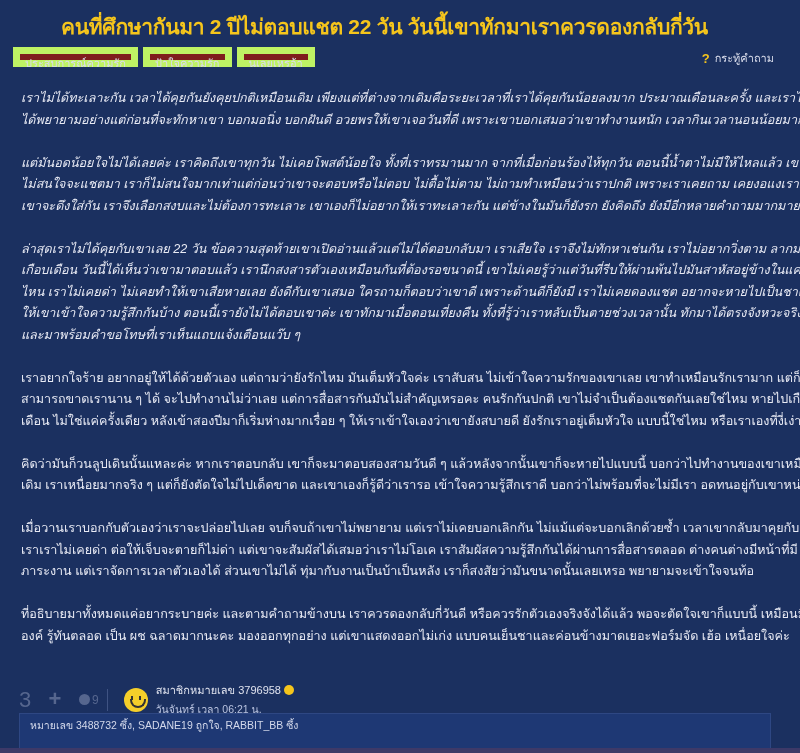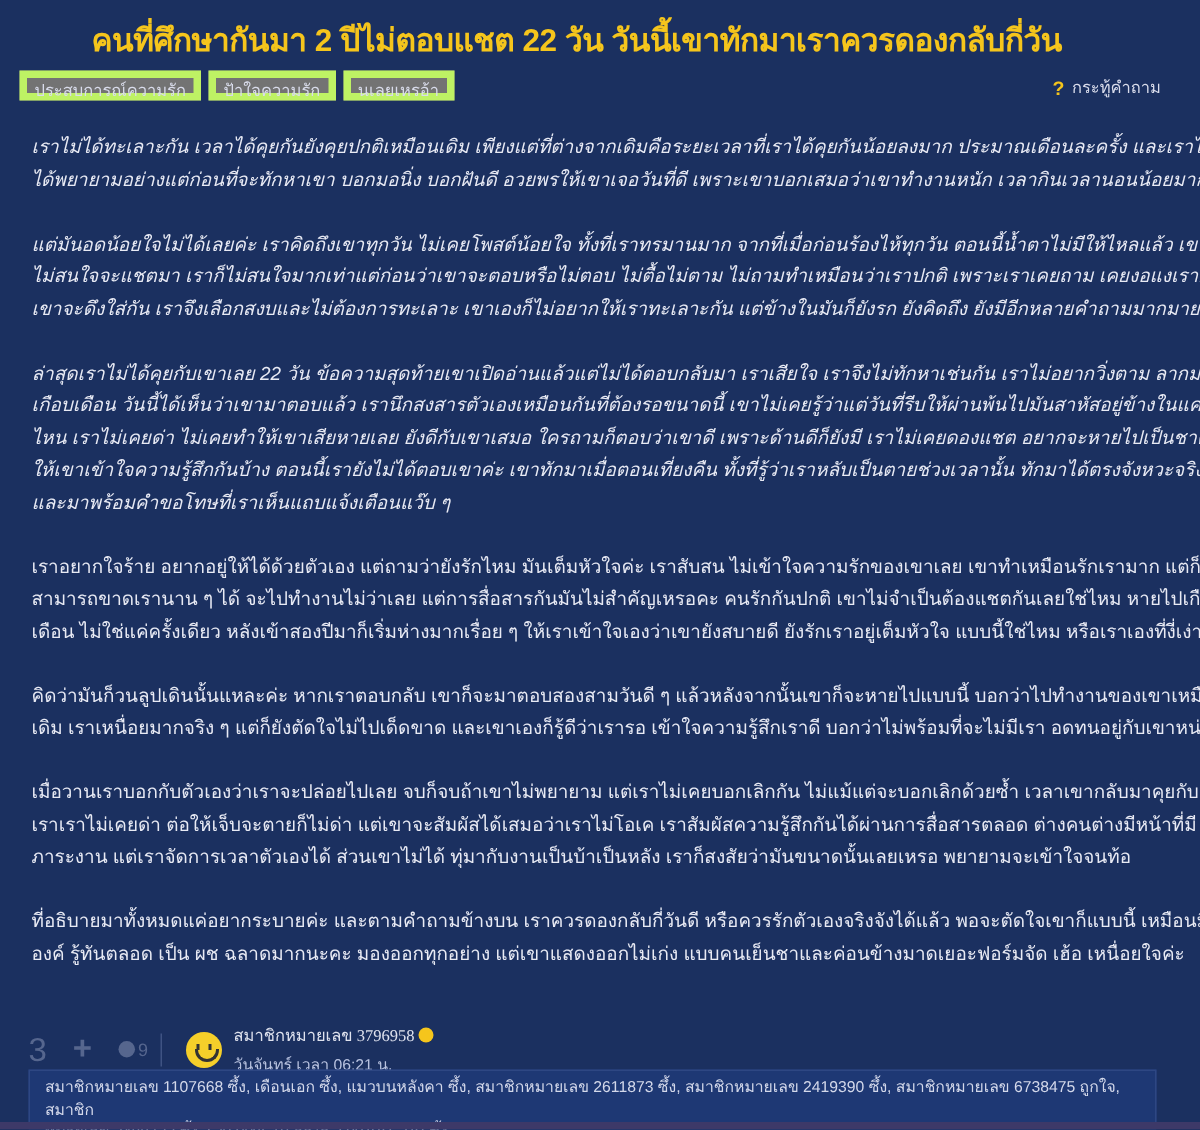--- a/index.html
+++ b/index.html
@@ -10,41 +10,41 @@
     color: #e4e6f0;
     position: relative;
   }
   .title {
     position: absolute; left: 13px; top: 10px;
     font-size: 21px; font-weight: bold; color: #f5c51c;
     white-space: nowrap; letter-spacing: -0.3px; margin-left: 48px;
   }
   .tags { position: absolute; left: 13px; top: 47px; display: flex; gap: 5px; }
   .tag {
-    border: 5px solid #bef264; color: #d9dceb; font-size: 11px;
-    padding: 3px 5px; height: 20px; line-height: 13px; background: #737373;
+    border: 7px solid #bef264; color: #d9dceb; font-size: 11px;
+    padding: 3px 5px; height: 20px; line-height: 13px; background: #7f1d1d;
     white-space: nowrap;
   }
   .owner { position: absolute; right: 26px; top: 49px; font-size: 11px; color: #d9dceb; display: flex; align-items: center; gap: 5px; }
   .owner .q { color: #f5c51c; font-weight: bold; font-size: 13px; }
   .body { position: absolute; left: 21px; top: 88px; width: 770px; }
   .para { font-size: 12.6px; line-height: 21.5px; color: #e8eaf4; margin-bottom: 21.5px; }
   .para.italic { font-style: italic; }
   .para .line { display: block; white-space: nowrap; }
   .footer { position: absolute; left: 19px; top: 681px; display: flex; align-items: center; }
   .vote-count { font-size: 22px; color: #56668e; width: 20px; }
   .plus { width: 24px; height: 24px; color: #56668e; font-size: 22px; font-weight: bold; text-align: center; line-height: 22px; margin-left: 4px; }
   .emo { display: flex; align-items: center; margin-left: 12px; color: #56668e; font-size: 12px; gap: 2px; }
   .emo .dot { width: 11px; height: 11px; border-radius: 50%; background: #56668e; }
   .sep { width: 1px; height: 22px; background: #3f5383; margin-left: 8px; }
   .avatar { width: 24px; height: 24px; border-radius: 50%; background: #f5cf2a; margin-left: 16px; position: relative; }
   .avatar::before { content: ""; position: absolute; left: 7px; top: 8px; width: 2px; height: 4px; background: #333; box-shadow: 8px 0 0 #333; }
   .avatar::after { content: ""; position: absolute; left: 6px; top: 11px; width: 12px; height: 7px; border: 2px solid #333; border-top: none; border-radius: 0 0 8px 8px; }
   .userinfo { margin-left: 8px; }
-  .username { font-size: 11px; color: #dfe2ee; display: flex; align-items: center; gap: 3px; font-family: Liberation Serif, serif; }
+  .username { font-size: 11px; color: #dfe2ee; display: flex; align-items: center; gap: 3px; }
   .username .badge { width: 10px; height: 10px; border-radius: 50%; background: #f5c51c; display: inline-block; }
   .time { font-size: 10.5px; color: #b9c3e0; text-decoration: underline dotted; margin-top: 2px; }
   .reactions {
     position: absolute; left: 19px; top: 713px; width: 752px; height: 40px;
     background: #1e3874; border: 1px solid #2e4783; padding: 4px 10px;
     font-size: 10.5px; color: #d3d8ea; line-height: 15px;
   }
   .bottom-strip { position: absolute; left: 0; top: 748px; width: 800px; height: 5px; background: #3d3968; }
 </style>
 </head>
@@ -112,17 +112,16 @@
   <div class="userinfo">
     <div class="username">
       <span>สมาชิกหมายเลข 3796958</span>
       <span class="badge"></span>
     </div>
     <div class="time">วันจันทร์ เวลา 06:21 น.</div>
   </div>
 </div>
 
 <div class="reactions">
-  <div>สมาชิกหมายเลข 1107668 ซึ้ง, เดือนเอก ซึ้ง, แมวบนหลังคา ซึ้ง, สมาชิกหมายเลข 2611873 ซึ้ง, สมาชิกหมายเลข 2419390 ซึ้ง, สมาชิกหมายเลข 6738475 ถูกใจ, สมาชิก</div>
   <div>หมายเลข 3488732 ซึ้ง, SADANE19 ถูกใจ, RABBIT_BB ซึ้ง</div>
 </div>
 
 <div class="bottom-strip"></div>
 
 </body></html>

